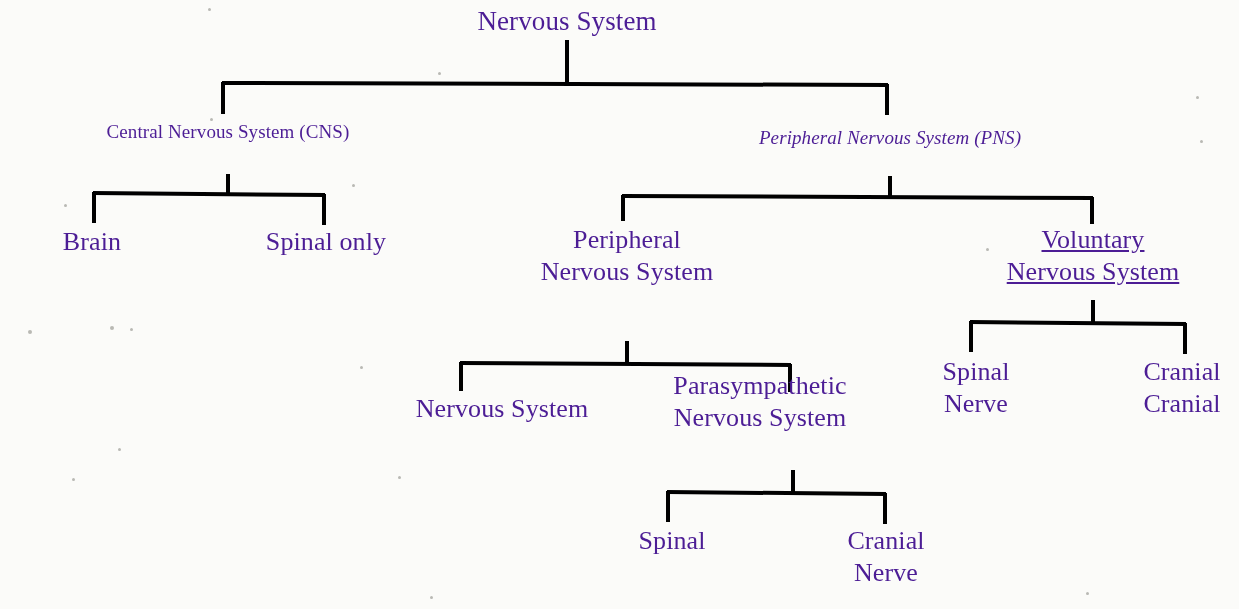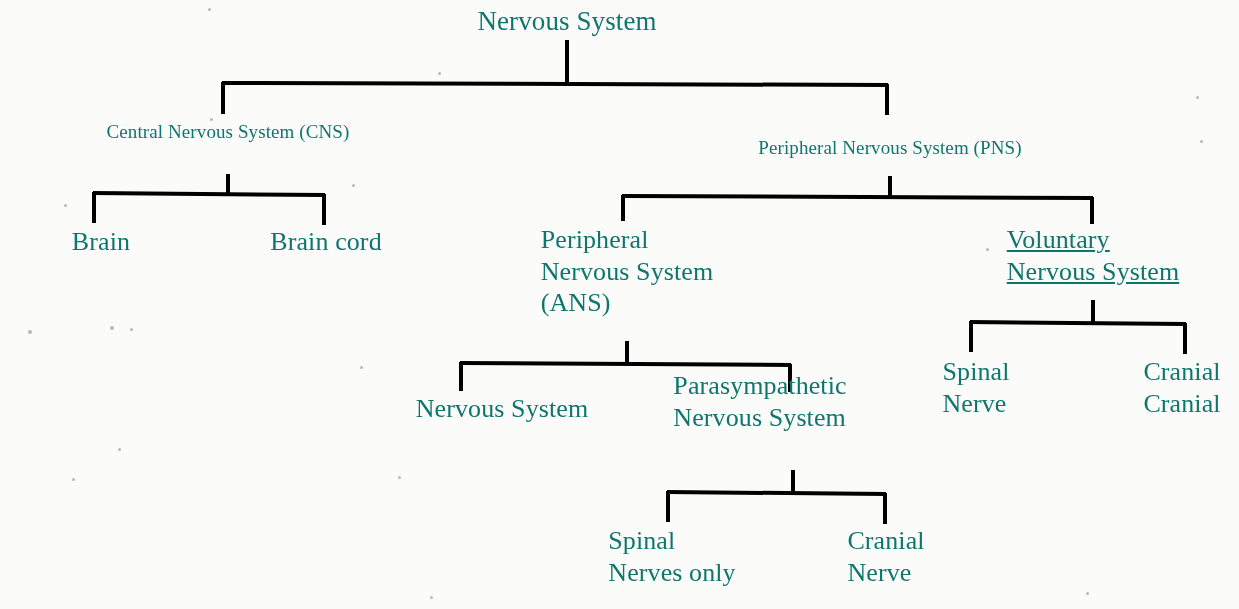--- a/index.html
+++ b/index.html
@@ -23,23 +23,24 @@
     left: 0;
     top: 0;
     width: 1239px;
     height: 609px;
     pointer-events: none;
   }
   
   .node {
     position: absolute;
     transform: translateX(-50%);
+    text-align: center;
     white-space: nowrap;
     line-height: 1.22;
-    color: #0f766e;
+    color: #4c1d95;
     letter-spacing: 0.1px;
   }
   .node .line { display: block; }
   
   .sz-root  { font-size: 27px; }
   .sz-l1    { font-size: 19px; }
   .sz-l2    { font-size: 26px; }
   .sz-l3    { font-size: 26px; }
   .sz-l4    { font-size: 26px; }
   
@@ -110,36 +111,35 @@
   </svg>
 
   <div class="node sz-root" style="left:567px; top:5px;">
     <span class="line">Nervous System</span>
   </div>
 
   <div class="node sz-l1" style="left:228px; top:120px;">
     <span class="line">Central Nervous System (CNS)</span>
   </div>
 
-  <div class="node sz-l1" style="left:890px; top:136px;">
+  <div class="node sz-l1" style="left:890px; top:126px;font-style:italic;">
     <span class="line">Peripheral Nervous System (PNS)</span>
   </div>
 
-  <div class="node sz-l2" style="left:92px; top:226px;margin-left:9px;">
+  <div class="node sz-l2" style="left:92px; top:226px;">
     <span class="line">Brain</span>
   </div>
 
   <div class="node sz-l2" style="left:326px; top:226px;">
-    <span class="line">Brain cord</span>
+    <span class="line">Spinal only</span>
   </div>
 
   <div class="node sz-l2" style="left:627px; top:224px;">
     <span class="line">Peripheral</span>
     <span class="line">Nervous System</span>
-    <span class="line">(ANS)</span>
   </div>
 
   <div class="node sz-l2" style="left:1093px; top:224px;text-decoration:underline;">
     <span class="line">Voluntary</span>
     <span class="line">Nervous System</span>
   </div>
 
   <div class="node sz-l3" style="left:502px; top:393px;">
     <span class="line">Nervous System</span>
   </div>
@@ -154,21 +154,20 @@
     <span class="line">Nerve</span>
   </div>
 
   <div class="node sz-l3" style="left:1182px; top:356px;">
     <span class="line">Cranial</span>
     <span class="line">Cranial</span>
   </div>
 
   <div class="node sz-l4" style="left:672px; top:525px;">
     <span class="line">Spinal</span>
-    <span class="line">Nerves only</span>
   </div>
 
   <div class="node sz-l4" style="left:886px; top:525px;">
     <span class="line">Cranial</span>
     <span class="line">Nerve</span>
   </div>
 
 </div>
 
 </body></html>

